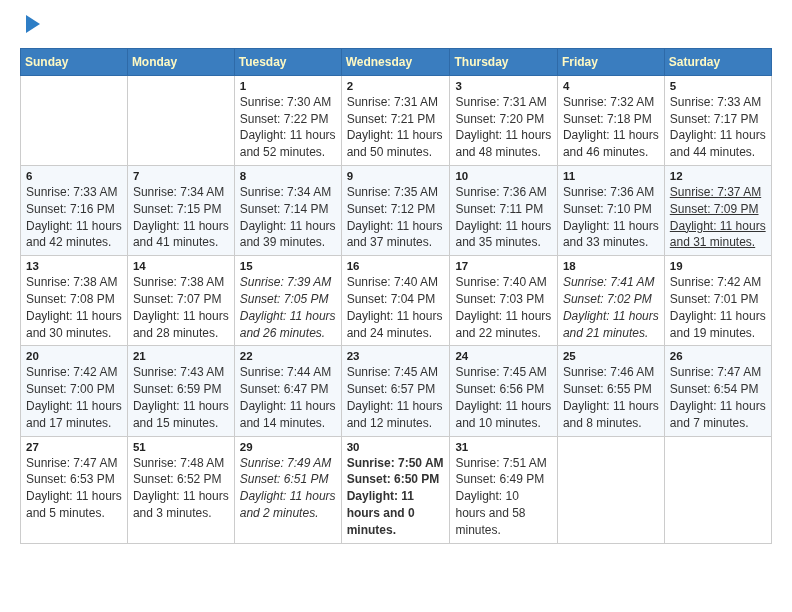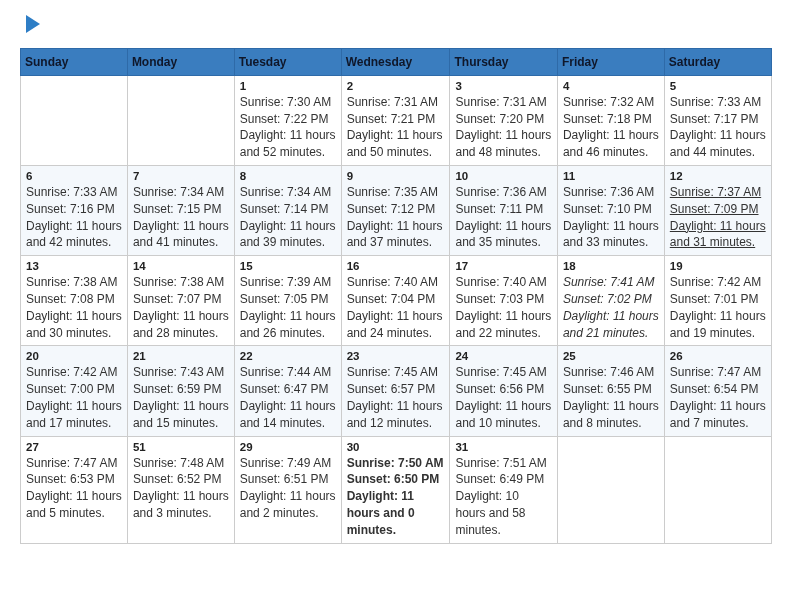--- a/index.html
+++ b/index.html
@@ -56,21 +56,21 @@
       font-weight: normal;
       color: #444;
     }
     .calendar {
       width: 100%;
       border-collapse: collapse;
       font-size: 10.5px;
     }
     .calendar thead th {
       background: #3a7dbf;
-      color: #0f172a;
+      color: #fef9c3;
       padding: 6px 4px;
       text-align: left;
       font-size: 12px;
       border: 1px solid #2e6aa8;
     }
     .calendar tbody td {
       border: 1px solid #ccc;
       vertical-align: top;
       padding: 4px 5px;
       width: 113px;
@@ -212,21 +212,21 @@
 Daylight: 11 hours and 30 minutes.</div>
           </td>
           <td>
             <div class="day-num">14</div>
             <div class="day-info" style="white-space: pre-line;">Sunrise: 7:38 AM
 Sunset: 7:07 PM
 Daylight: 11 hours and 28 minutes.</div>
           </td>
           <td>
             <div class="day-num">15</div>
-            <div class="day-info" style="white-space: pre-line;">Sunrise: 7:39 AM
+            <div class="day-info" style="white-space: pre-line; font-style: italic;">Sunrise: 7:39 AM
 Sunset: 7:05 PM
 Daylight: 11 hours and 26 minutes.</div>
           </td>
           <td>
             <div class="day-num">16</div>
             <div class="day-info" style="white-space: pre-line;">Sunrise: 7:40 AM
 Sunset: 7:04 PM
 Daylight: 11 hours and 24 minutes.</div>
           </td>
           <td>
@@ -300,21 +300,21 @@
 Daylight: 11 hours and 5 minutes.</div>
           </td>
           <td>
             <div class="day-num">51</div>
             <div class="day-info" style="white-space: pre-line;">Sunrise: 7:48 AM
 Sunset: 6:52 PM
 Daylight: 11 hours and 3 minutes.</div>
           </td>
           <td>
             <div class="day-num">29</div>
-            <div class="day-info" style="white-space: pre-line;">Sunrise: 7:49 AM
+            <div class="day-info" style="white-space: pre-line; font-style: italic;">Sunrise: 7:49 AM
 Sunset: 6:51 PM
 Daylight: 11 hours and 2 minutes.</div>
           </td>
           <td>
             <div class="day-num">30</div>
             <div class="day-info" style="white-space: pre-line; font-weight: bold;">Sunrise: 7:50 AM
 Sunset: 6:50 PM
 Daylight: 11 hours and 0 minutes.</div>
           </td>
           <td>

